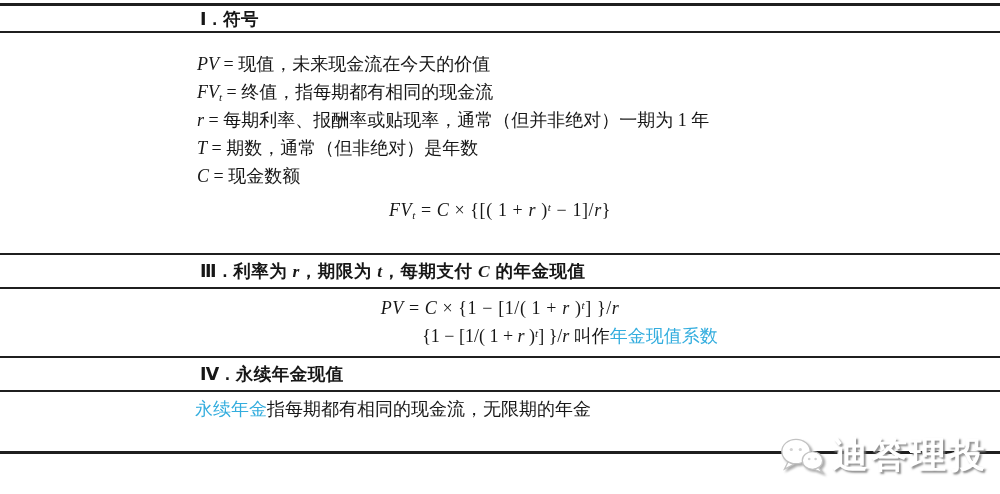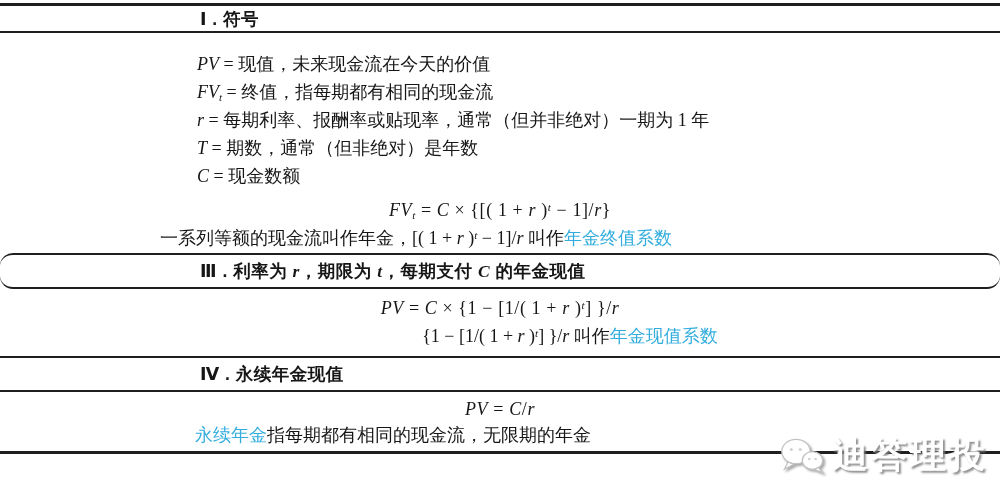--- a/index.html
+++ b/index.html
@@ -11,21 +11,21 @@
   .tbl { margin-top:3px; border-top:3px solid var(--line,#1f1f1f); border-bottom:3px solid var(--line,#1f1f1f); }
   .row { box-sizing:border-box; }
   .hdr {
     font-family:"Liberation Sans","DejaVu Sans",sans-serif; font-weight:bold; font-size:17.5px;
     display:flex; align-items:center; padding-left:200px;
     border-bottom:2px solid var(--line,#1f1f1f); letter-spacing:0.5px;
   }
   .hdr.mid { border-top:2px solid var(--line,#1f1f1f); }
   #h1 { height:27px; }
   #h2 { height:35px; }
-  #h3 { height:36px;border-radius:13px; }
+  #h3 { height:36px; }
   #h4 { height:36px; }
   #b1 { height:157px; padding:17px 0 0 197px; }
   #b2 { height:63px; padding-top:6px; }
   #b3 { height:67px; padding-top:5px; }
   #b4 { height:59px; padding-top:4px; }
   .line { height:28px; line-height:28px; white-space:nowrap; }
   #b4 .line { height:26px; line-height:26px; }
   .formula { text-align:center; letter-spacing:0.6px; }
   .note2 { padding-left:160px; }
   .note3 { padding-left:140px;text-align:center; }
@@ -57,36 +57,34 @@
     <div class="row" id="b1">
       <div class="line"><span class="v">PV</span><span class=""> = 现值，未来现金流在今天的价值</span></div>
       <div class="line"><span class="v">FV</span><sub class="v">t</sub><span class=""> = 终值，指每期都有相同的现金流</span></div>
       <div class="line"><span class="v">r</span><span class=""> = 每期利率、报酬率或贴现率，通常（但并非绝对）一期为 1 年</span></div>
       <div class="line"><span class="v">T</span><span class=""> = 期数，通常（但非绝对）是年数</span></div>
       <div class="line"><span class="v">C</span><span class=""> = 现金数额</span></div>
     </div>
 
     <div class="row" id="b2">
       <div class="line formula"><span class="v">FV</span><sub class="v">t</sub><span class=""> = </span><span class="v">C</span><span class=""> × {[( 1 + </span><span class="v">r</span><span class=""> )</span><sup class="v">t</sup><span class=""> − 1]/</span><span class="v">r</span><span class="">}</span></div>
-      <div class="line note2"><span class="">一系列等额的现金流叫作年金，[( 1 + </span><span class="v">r</span><span class=""> )</span><sup class="v">t</sup><span class=""> − 1]/</span><span class="v">r</span><span class=""> 叫作</span><span class="accent">年金终值系数</span></div>
     </div>
 
     <div class="row hdr mid" id="h3">
       <span><span class="">Ⅲ . 利率为 </span><span class="v">r</span><span class="">，期限为 </span><span class="v">t</span><span class="">，每期支付 </span><span class="v">C</span><span class=""> 的年金现值</span></span>
     </div>
     <div class="row" id="b3">
       <div class="line formula"><span class="v">PV</span><span class=""> = </span><span class="v">C</span><span class=""> × {1 − [1/( 1 + </span><span class="v">r</span><span class=""> )</span><sup class="v">t</sup><span class="">] }/</span><span class="v">r</span></div>
       <div class="line note3"><span class="">{1 − [1/( 1 + </span><span class="v">r</span><span class=""> )</span><sup class="v">t</sup><span class="">] }/</span><span class="v">r</span><span class=""> 叫作</span><span class="accent">年金现值系数</span></div>
     </div>
 
     <div class="row hdr mid" id="h4">
       <span><span class="">Ⅳ . 永续年金现值</span></span>
     </div>
     <div class="row" id="b4">
-      <div class="line formula"><span class="v">PV</span><span class=""> = </span><span class="v">C</span><span class="">/</span><span class="v">r</span></div>
       <div class="line note4"><span class="accent">永续年金</span><span class="">指每期都有相同的现金流，无限期的年金</span></div>
     </div>
 
   </div>
 
   <div class="watermark">
     <svg width="46" height="38" viewBox="0 0 46 38" aria-hidden="true">
       <g fill="#ffffff" stroke="#c2c2c2" stroke-width="1.3">
         <ellipse cx="17" cy="14.5" rx="14.2" ry="12.2"></ellipse>
         <path d="M9 25 L5.5 32 L14.5 27.5 Z"></path>

